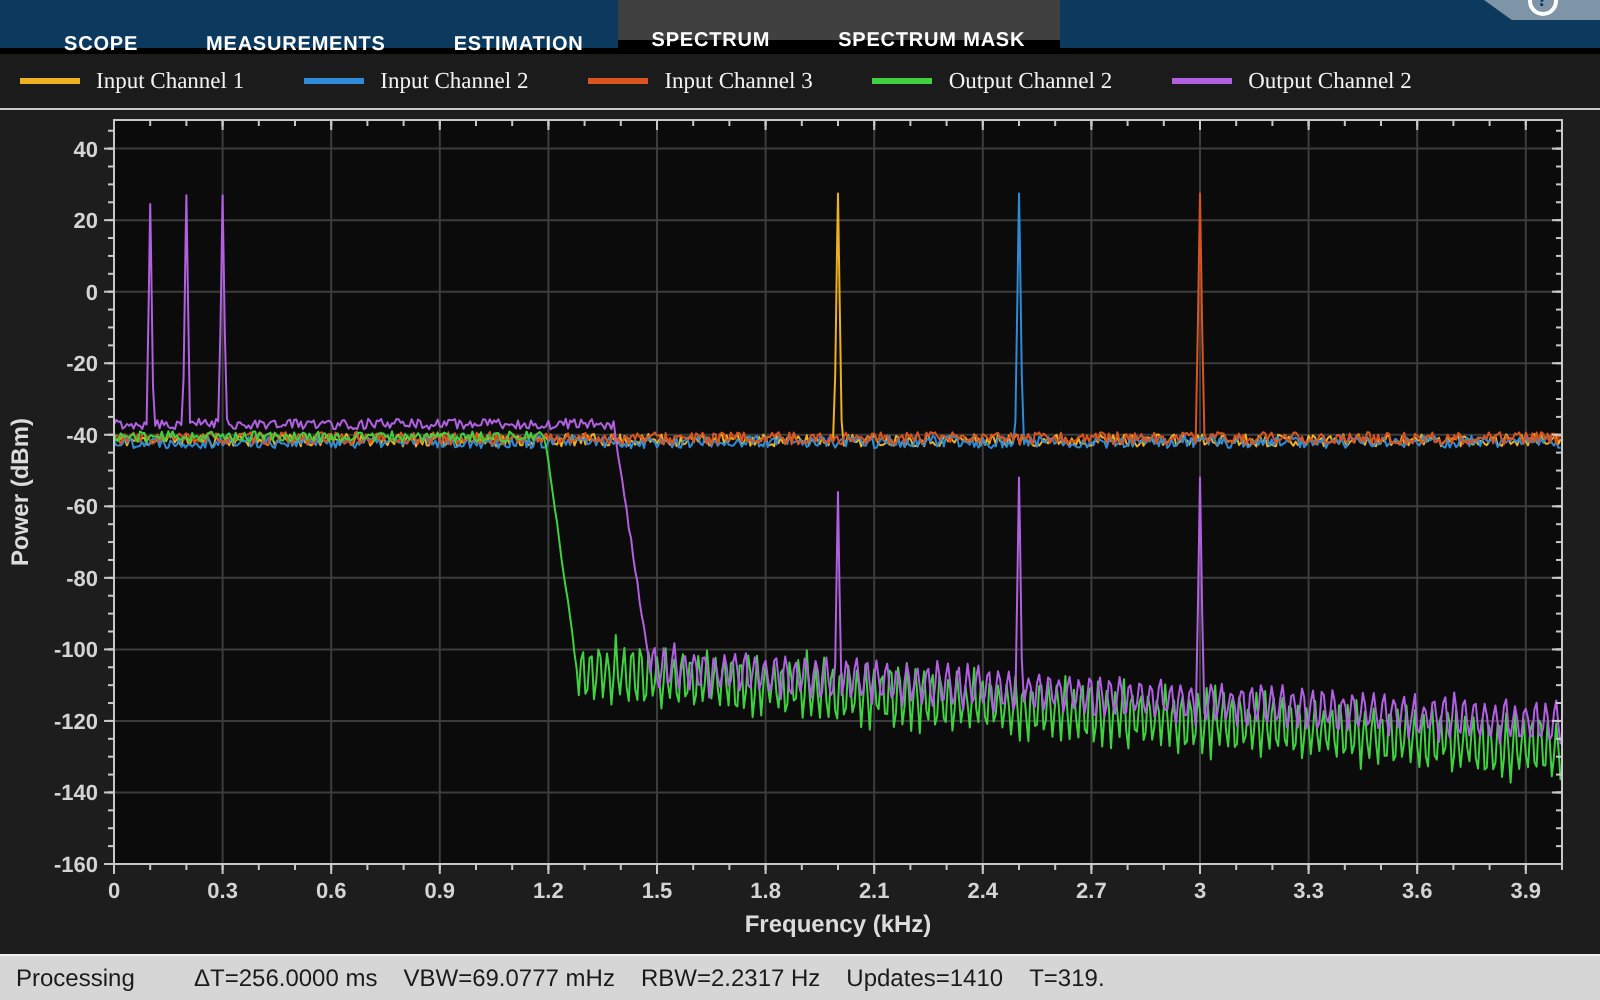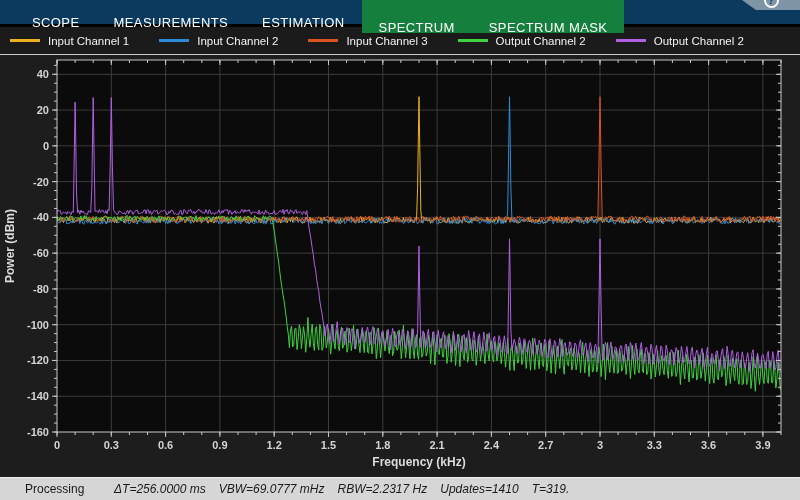--- a/index.html
+++ b/index.html
@@ -3,50 +3,50 @@
 <meta charset="utf-8">
 <style>
   * { margin:0; padding:0; box-sizing:border-box; }
   html,body { width:800px; height:500px; overflow:hidden; background:#1d1d1d;
               font-family:"Liberation Sans", sans-serif; }
 
   
   .tabbar { display:flex; height:27px; background:#000; align-items:flex-start; }
   .tabs-group { display:flex; align-items:center; }
   .tabs-unselected { background:#0c3a5f; height:24px; }
-  .tabs-selected { background:#15803d; height:33px; }
+  .tabs-selected { background:#404040; height:20px; }
   .tabs-fill { flex:1; background:#0c3a5f; height:24px; position:relative; }
-  .tab { color:#fff; font-size:13px; font-weight:400; letter-spacing:.4px;
+  .tab { color:#fff; font-size:10px; font-weight:700; letter-spacing:.4px;
          padding:0 17px; height:100%; display:flex; align-items:center; cursor:default; white-space:nowrap;margin-top:21px; }
   .tabs-unselected .tab:first-child { padding-left:32px; }
   .help-tag { position:absolute; right:0; top:-10px; width:58px; height:20px; background:#7e95a8;
               clip-path:polygon(0 50%, 24% 0, 100% 0, 100% 100%, 24% 100%);
               display:flex; align-items:center; justify-content:center; cursor:pointer; }
   .help-circle { width:15px; height:15px; border:2px solid #fff; border-radius:50%;
                  display:flex; align-items:center; justify-content:center;
                  color:#0c3a5f; font-size:10px; font-weight:700; background:#7e95a8; }
 
   
   .legendbar { height:27px; background:#1b1b1b; display:flex; align-items:center; padding-left:10px; }
   .legend-item { display:flex; align-items:center; margin-right:30px; cursor:pointer; }
   .legend-line { width:30px; height:2.5px; margin-right:8px; background:#888; }
-  .legend-label { color:#f2f2f2; font-size:11.5px; }
+  .legend-label { color:#f2f2f2; font-size:11.5px;font-family:Liberation Serif, serif; }
   .toolbar-sep { height:1px; background:#c9c9c9; }
 
   
   .chart-wrap { position:relative; width:800px; height:422px; background:#1d1d1d; }
   svg text { font-family:"Liberation Sans", sans-serif; }
   .ticklabel { fill:#d4d4d4; font-size:11px; font-weight:600; }
   .axislabel { fill:#dcdcdc; font-size:12px; font-weight:700; }
 
   
   .statusbar { height:23px; background:#d6d6d6; border-top:1px solid #f0f0f0;
-               display:flex; align-items:center; font-size:12px; color:#1a1a1a;padding-left:17px; }
+               display:flex; align-items:center; font-size:12px; color:#1a1a1a; }
   .status-state { width:97px; padding-left:8px; }
-  .status-stat { margin-right:13px; white-space:nowrap;font-style:italic; }
+  .status-stat { margin-right:13px; white-space:nowrap; }
 </style>
 </head>
 <body>
 
 <div class="tabbar">
   <div class="tabs-group tabs-unselected">
     <div class="tab">SCOPE</div>
     <div class="tab">MEASUREMENTS</div>
     <div class="tab">ESTIMATION</div>
   </div>

